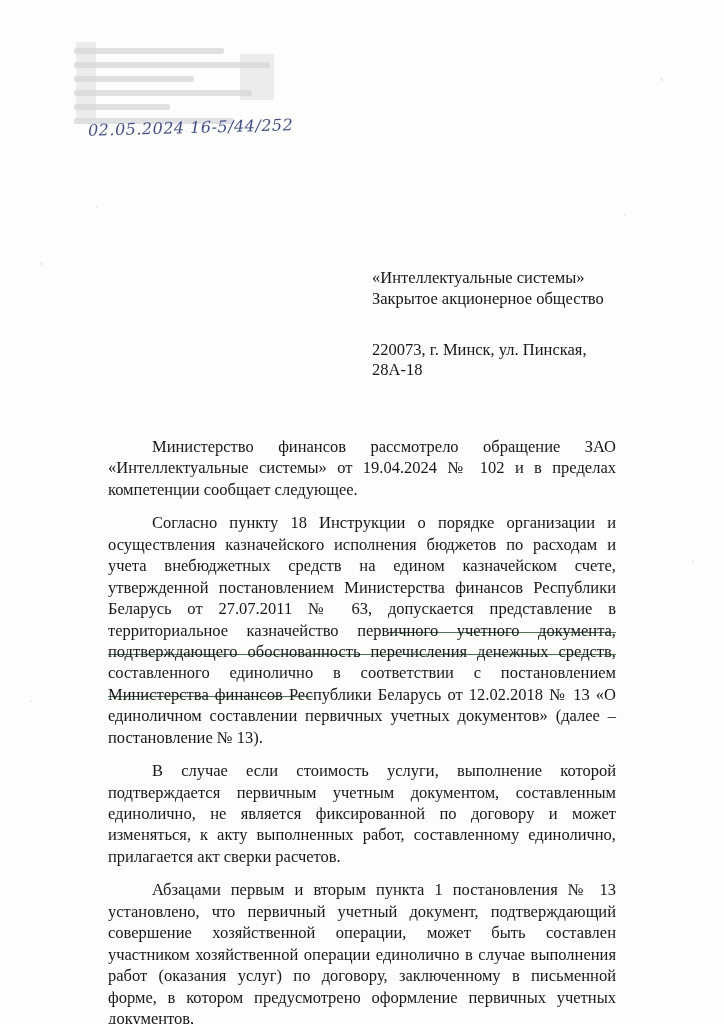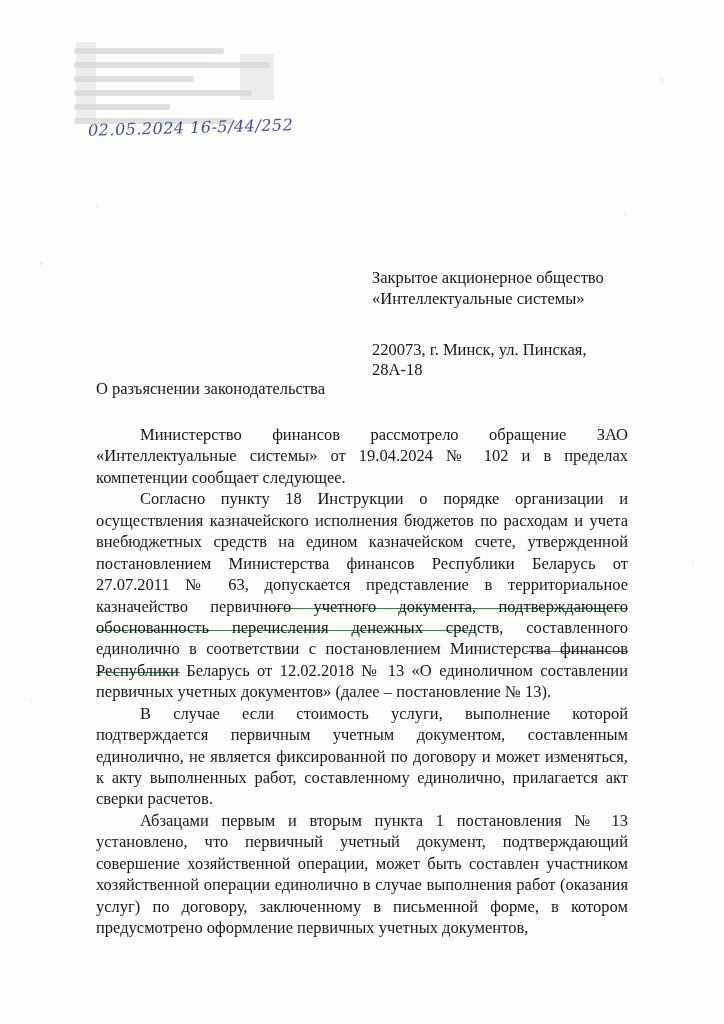--- a/index.html
+++ b/index.html
@@ -103,21 +103,21 @@
     position: absolute;
     left: 96px;
     top: 424px;
     width: 532px;
     font-size: 16.5px;
     line-height: 1.30;
     text-align: justify;
     text-justify: inter-word;
   }
   .body-text p {
-    margin: 0;
+    margin: 12px;
     text-indent: 44px;
   }
   .u-green {
     border-bottom: 1.6px solid #3f7d4e;
     padding-bottom: 14px;
   }
 </style>
 </head>
 <body>
 
@@ -137,27 +137,26 @@
     <div class="line s2"></div>
     <div class="line s3"></div>
     <div class="line s4"></div>
     <div class="line s5"></div>
     <div class="line s6"></div>
   </div>
 
   <div class="handwriting">02.05.2024  16-5/44/252</div>
 
   <div class="addressee">
+    <div class="org-line">«Интеллектуальные системы»</div>
     <div class="org-line">Закрытое акционерное общество</div>
-    <div class="org-line">«Интеллектуальные системы»</div>
     <div class="addr">220073, г. Минск, ул. Пинская,</div>
     <div>28А-18</div>
   </div>
 
-  <div class="subject">О разъяснении законодательства</div>
 
   <div class="body-text">
     <p>Министерство финансов рассмотрело обращение ЗАО «Интеллектуальные системы» от 19.04.2024 № 102 и в пределах компетенции сообщает следующее.</p>
     <p><span>Согласно пункту 18 Инструкции о порядке организации и осуществления казначейского исполнения бюджетов по расходам и учета внебюджетных средств на едином казначейском счете, утвержденной постановлением Министерства финансов Республики Беларусь от 27.07.2011 № 63, </span><span class="u-green">допускается представление в территориальное казначейство первичного учетного документа,</span><span> подтверждающего обоснованность перечисления денежных средств, </span><span class="u-green">составленного единолично</span><span> в соответствии с постановлением Министерства финансов Республики Беларусь от 12.02.2018 № 13 «О единоличном составлении первичных учетных документов» (далее – постановление № 13).</span></p>
     <p>В случае если стоимость услуги, выполнение которой подтверждается первичным учетным документом, составленным единолично, не является фиксированной по договору и может изменяться, к акту выполненных работ, составленному единолично, прилагается акт сверки расчетов.</p>
     <p>Абзацами первым и вторым пункта 1 постановления № 13 установлено, что первичный учетный документ, подтверждающий совершение хозяйственной операции, может быть составлен участником хозяйственной операции единолично в случае выполнения работ (оказания услуг) по договору, заключенному в письменной форме, в котором предусмотрено оформление первичных учетных документов,</p>
   </div>
 
 </div>
 

